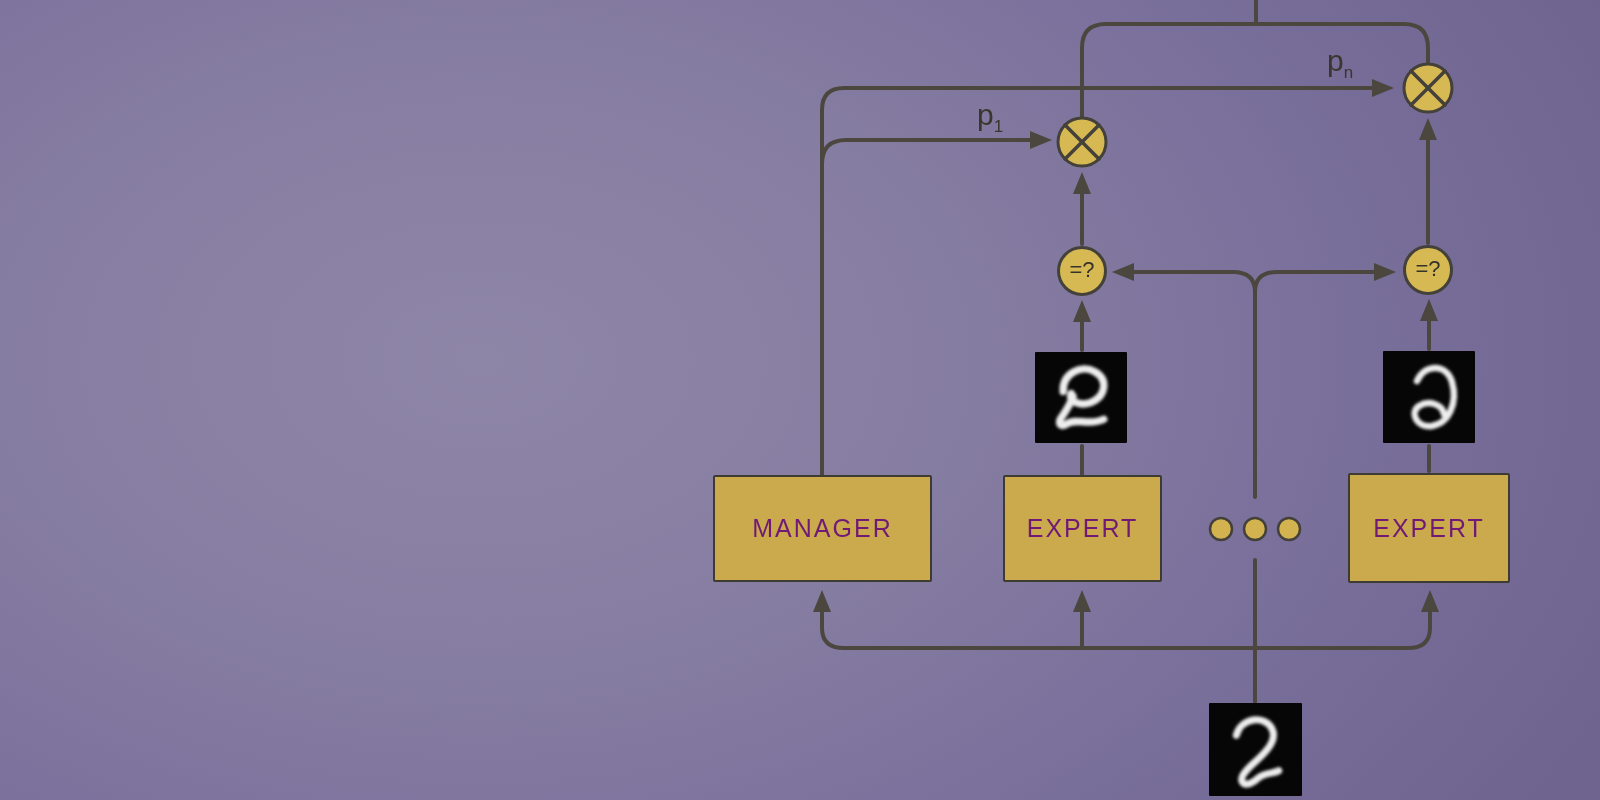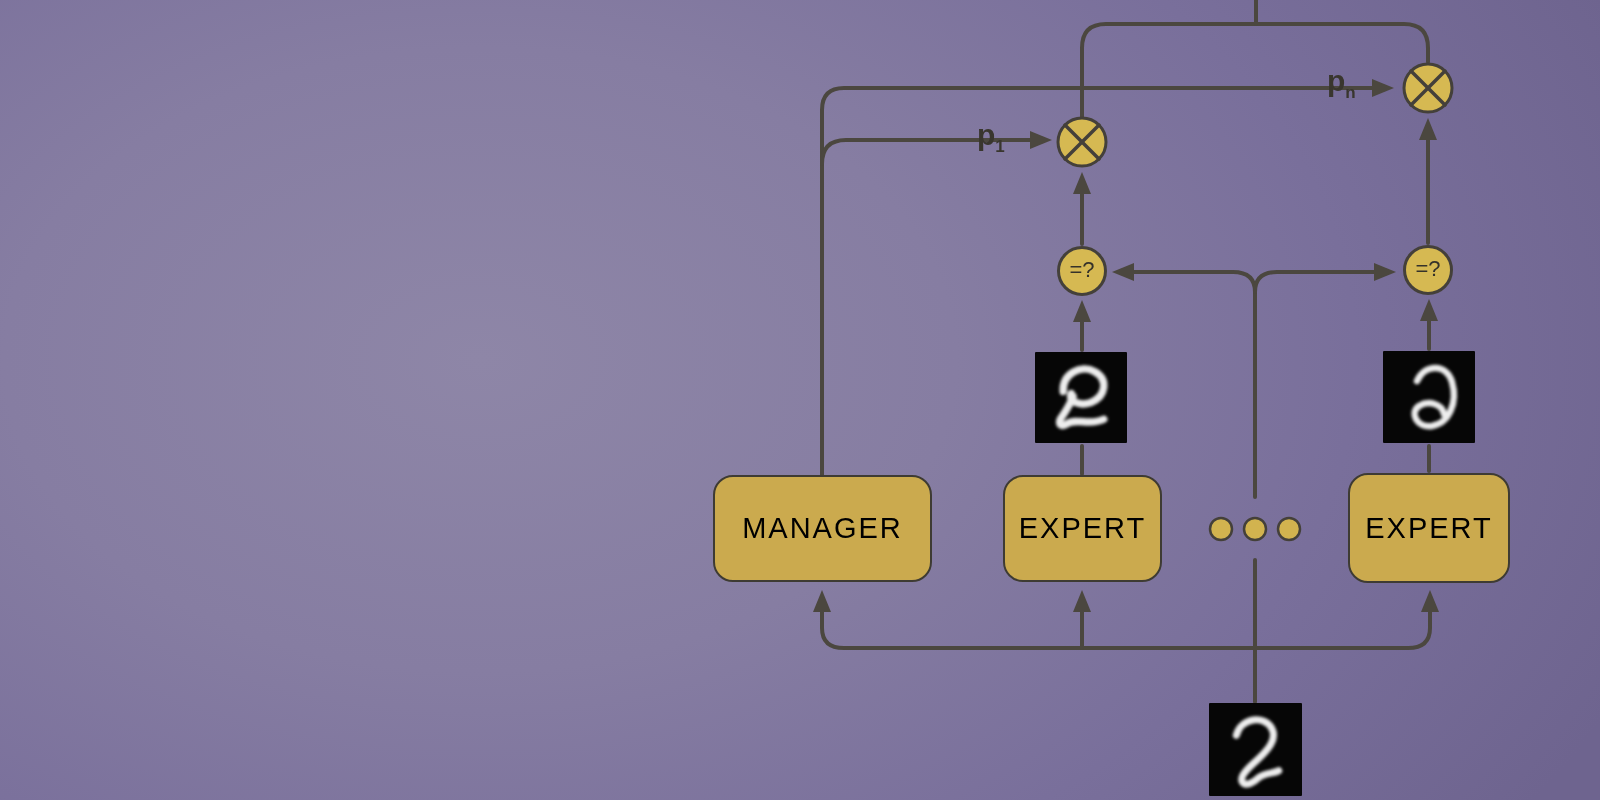--- a/index.html
+++ b/index.html
@@ -5,37 +5,37 @@
   html,body{margin:0;padding:0;background:#555;}
   .stage{
     position:relative;width:1600px;height:800px;overflow:hidden;
     font-family:"Liberation Sans",sans-serif;
     background:radial-gradient(1250px 820px at 30% 45%,
       #8e86a7 0%, #867da2 38%, #796f9b 70%, #6e648f 100%);
   }
   .wires{position:absolute;left:0;top:0;width:1600px;height:800px;}
   .node-box{
     position:absolute;box-sizing:border-box;
-    background:#cbaa4e;border:2.5px solid #3e3b33;border-radius:20px;
+    background:#cbaa4e;border:2.5px solid #3e3b33;border-radius:2px;
     display:flex;align-items:center;justify-content:center;
-    color:#000000;font-size:29px;letter-spacing:2px;font-weight:400;
+    color:#701a75;font-size:25px;letter-spacing:2px;font-weight:400;
   }
   .box-manager{left:713px;top:475px;width:219px;height:107px;}
   .box-expert1{left:1003px;top:475px;width:159px;height:107px;}
   .box-expertn{left:1348px;top:473px;width:162px;height:110px;}
   .cmp-circle{
     position:absolute;box-sizing:border-box;width:50px;height:50px;
     background:#d6b952;border:3px solid #44403a;border-radius:50%;
     display:flex;align-items:center;justify-content:center;
     color:#35322a;font-size:22px;font-weight:400;padding-bottom:2px;
   }
   .cmp-left{left:1057px;top:246px;}
   .cmp-right{left:1403px;top:245px;}
   .gate-label{
-    position:absolute;color:#39362e;font-size:30px;font-weight:700;margin-top:20px;
+    position:absolute;color:#39362e;font-size:30px;font-weight:400;
   }
   .gate-label .sub{font-size:17px;vertical-align:-7px;}
   .lbl-p1{left:977px;top:98px;text-align:center;}
   .lbl-pn{left:1327px;top:44px;}
   .digit-tile{
     position:absolute;background:#060606;border-radius:1px;
   }
   .digit-mid{left:1035px;top:352px;width:92px;height:91px;}
   .digit-right{left:1383px;top:351px;width:92px;height:92px;}
   .digit-input{left:1209px;top:703px;width:93px;height:93px;}

